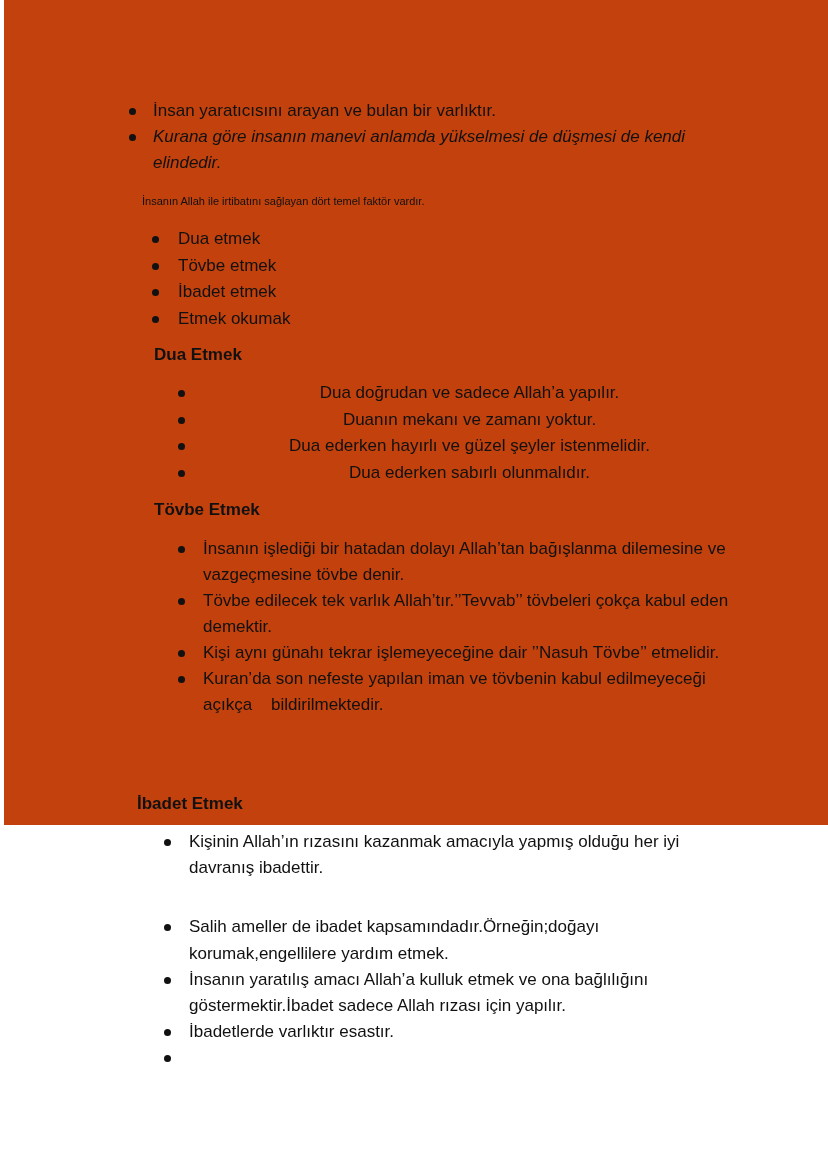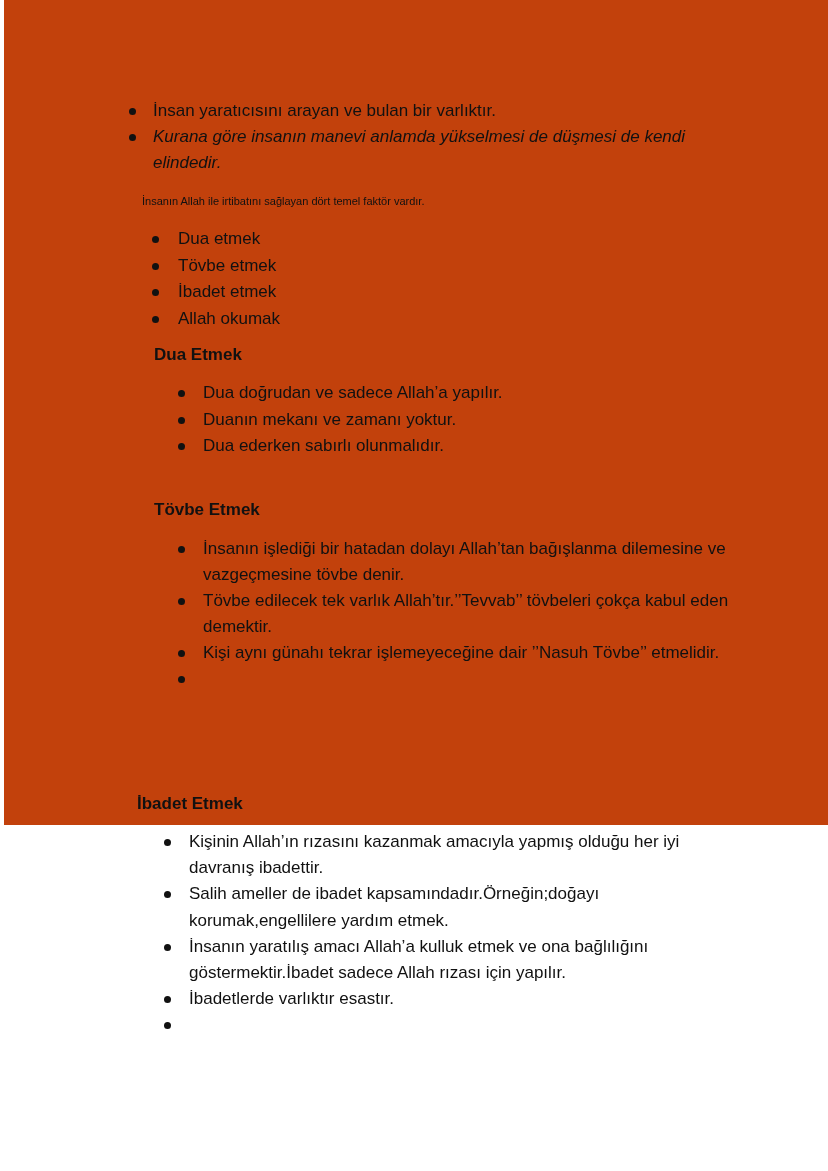--- a/index.html
+++ b/index.html
@@ -58,21 +58,21 @@
     #intro-list .bullet { left: 1px; }
 
     #intro-para { left: 138px; top: 188px; }
 
     
     #factors-list { position: absolute; left: 146px; top: 226px; width: 400px; }
     #factors-list .li { padding-left: 28px; line-height: 26.7px; }
     #factors-list .bullet { left: 2px; }
 
     #heading-dua { left: 150px; top: 342px; }
-    #dua-list { position: absolute; left: 172px; top: 380px; width: 560px; }
+    #dua-list { position: absolute; left: 172px; top: 380px; width: 560px; text-align: center; }
     #dua-list .li { padding-left: 27px; line-height: 26.5px; }
     #dua-list .bullet { left: 2px; }
 
     #heading-tovbe { left: 150px; top: 497px; }
     #tovbe-list { position: absolute; left: 172px; top: 536px; width: 570px; }
     #tovbe-list .li { padding-left: 27px; line-height: 26px; }
     #tovbe-list .bullet { left: 2px; }
 
     #heading-ibadet { left: 133px; top: 791px; }
     #ibadet-list { position: absolute; left: 158px; top: 829px; width: 560px; }
@@ -105,33 +105,37 @@
     <li class="li">
       <span class="bullet"></span>
       <span>Tövbe etmek</span>
     </li>
     <li class="li">
       <span class="bullet"></span>
       <span>İbadet etmek</span>
     </li>
     <li class="li">
       <span class="bullet"></span>
-      <span>Allah okumak</span>
+      <span>Etmek okumak</span>
     </li>
   </ul>
 
   <div id="heading-dua" class="heading">Dua Etmek</div>
   <ul id="dua-list">
     <li class="li">
       <span class="bullet"></span>
       <span>Dua doğrudan ve sadece  Allah’a yapılır.</span>
     </li>
     <li class="li">
       <span class="bullet"></span>
       <span>Duanın mekanı ve zamanı yoktur.</span>
+    </li>
+    <li class="li">
+      <span class="bullet"></span>
+      <span>Dua ederken hayırlı ve güzel şeyler istenmelidir.</span>
     </li>
     <li class="li">
       <span class="bullet"></span>
       <span>Dua ederken sabırlı olunmalıdır.</span>
     </li>
   </ul>
 
   <div id="heading-tovbe" class="heading">Tövbe Etmek</div>
   <ul id="tovbe-list">
     <li class="li">
@@ -141,30 +145,31 @@
     <li class="li">
       <span class="bullet"></span>
       <span>Tövbe edilecek tek varlık Allah’tır.’’Tevvab’’ tövbeleri çokça kabul eden demektir.</span>
     </li>
     <li class="li">
       <span class="bullet"></span>
       <span>Kişi aynı günahı tekrar işlemeyeceğine dair ’’Nasuh Tövbe’’ etmelidir.</span>
     </li>
     <li class="li">
       <span class="bullet"></span>
+      <span style="white-space:pre-wrap;">Kuran’da son nefeste yapılan iman ve tövbenin kabul edilmeyeceği açıkça    bildirilmektedir.</span>
     </li>
   </ul>
 
   <div id="heading-ibadet" class="heading">İbadet Etmek</div>
   <ul id="ibadet-list">
     <li class="li">
       <span class="bullet"></span>
       <span>Kişinin Allah’ın rızasını kazanmak amacıyla yapmış olduğu her iyi davranış ibadettir.</span>
     </li>
-    <li class="li" style="padding-right:80px;">
+    <li class="li" style="padding-right:80px;margin-top:33px;">
       <span class="bullet"></span>
       <span>Salih ameller de ibadet kapsamındadır.Örneğin;doğayı korumak,engellilere yardım etmek.</span>
     </li>
     <li class="li">
       <span class="bullet"></span>
       <span>İnsanın yaratılış amacı Allah’a kulluk etmek ve ona bağlılığını göstermektir.İbadet sadece Allah rızası için yapılır.</span>
     </li>
     <li class="li">
       <span class="bullet"></span>
       <span>İbadetlerde varlıktır esastır.</span>

